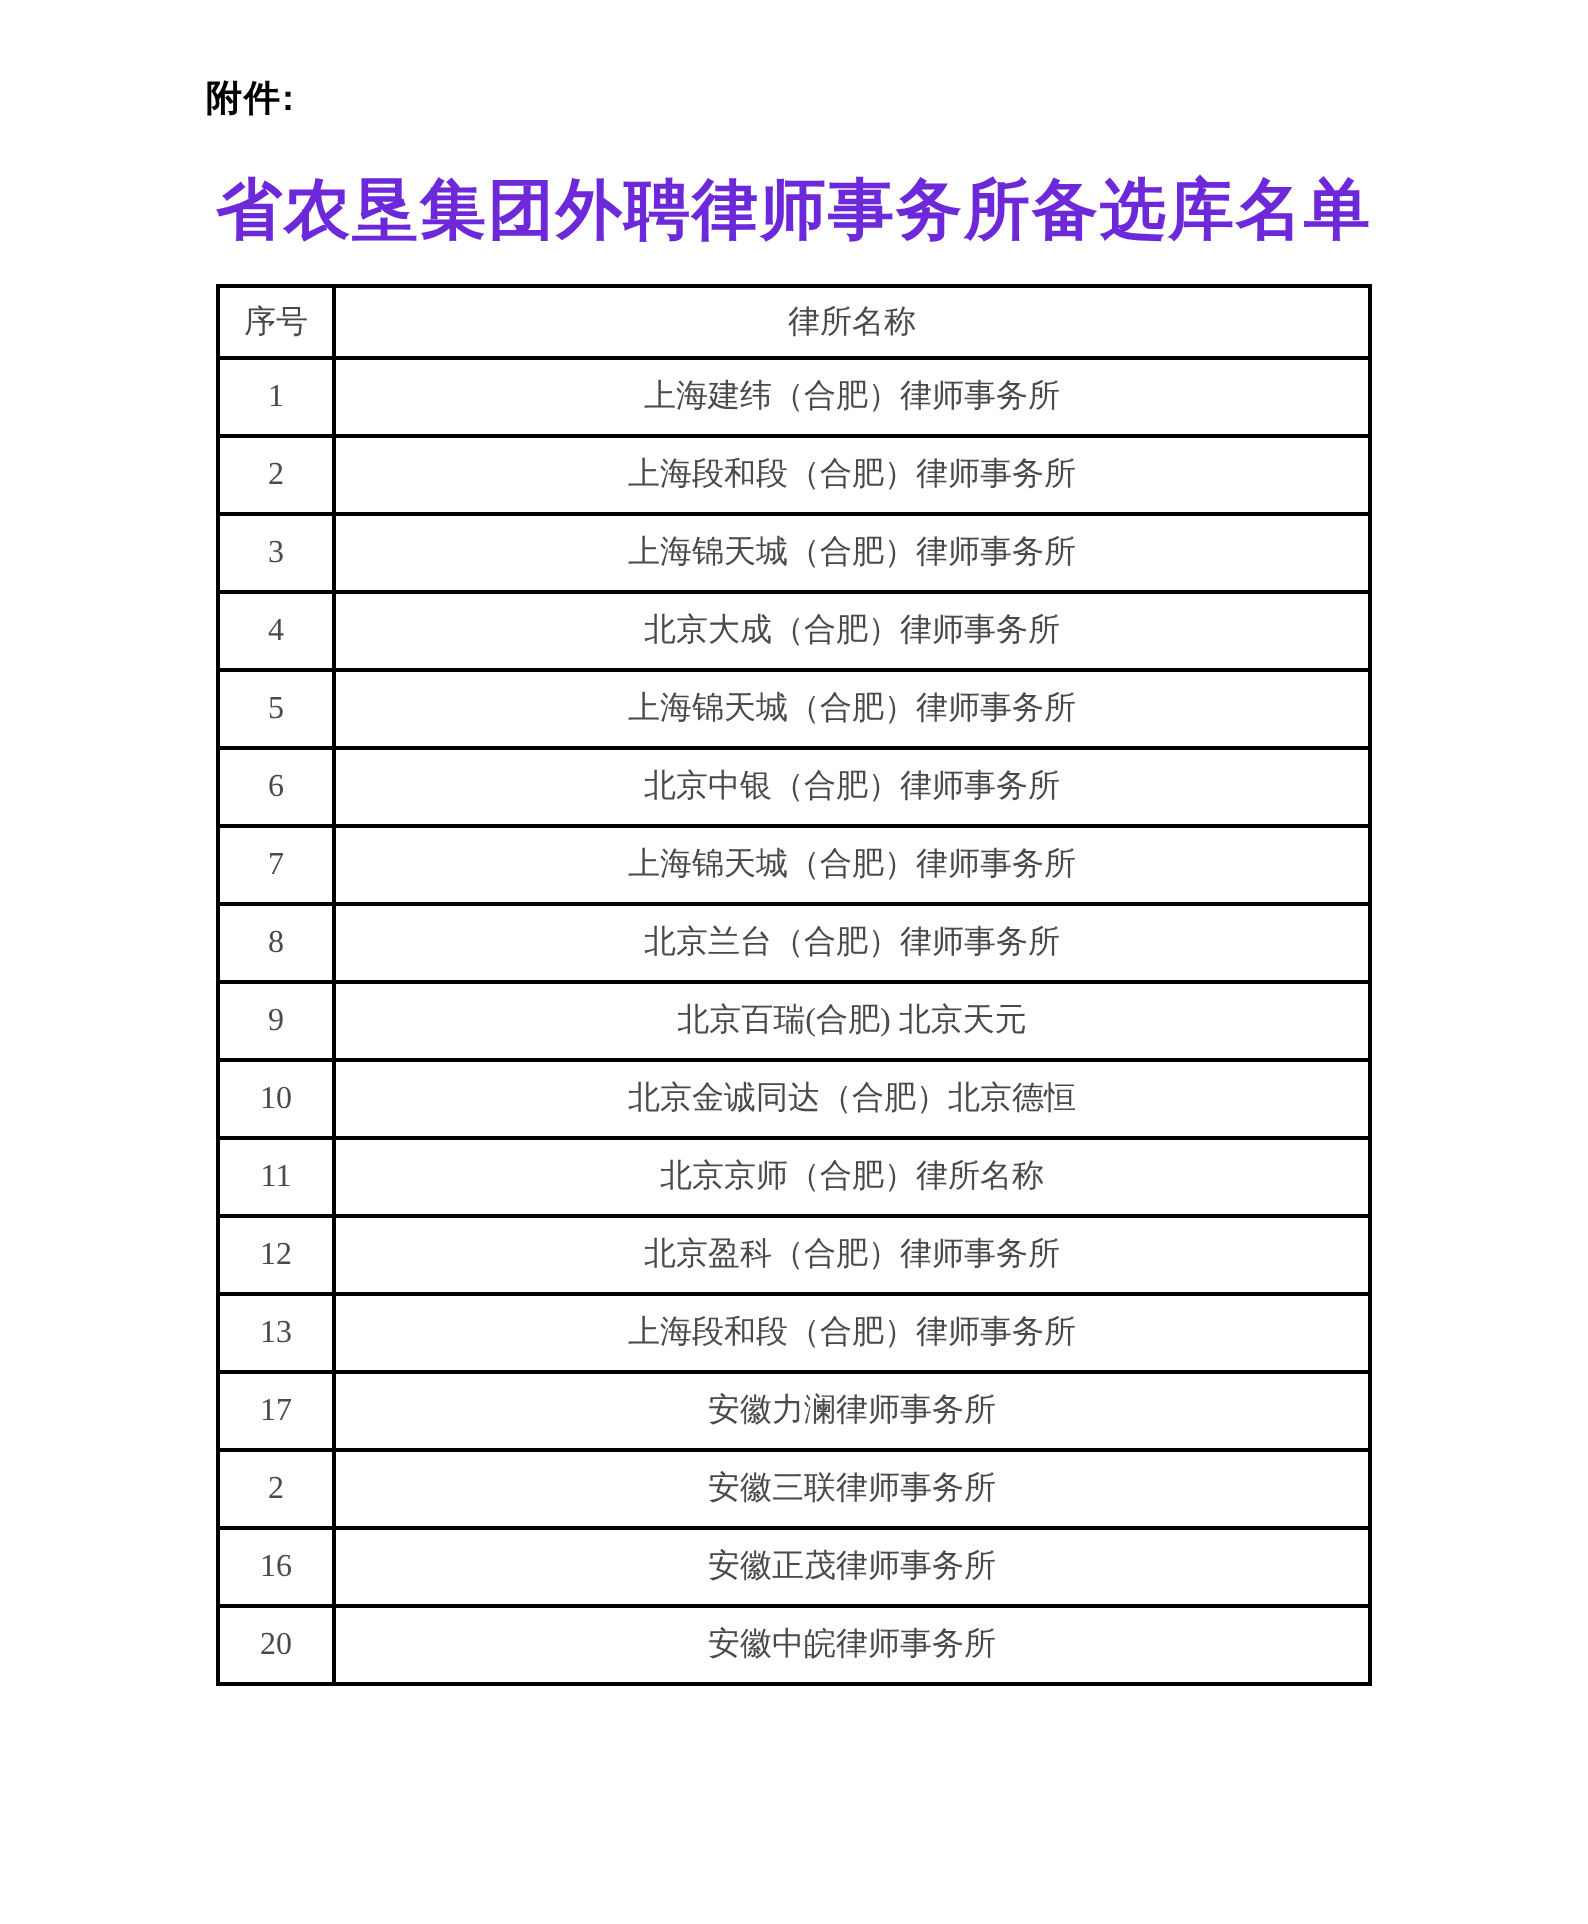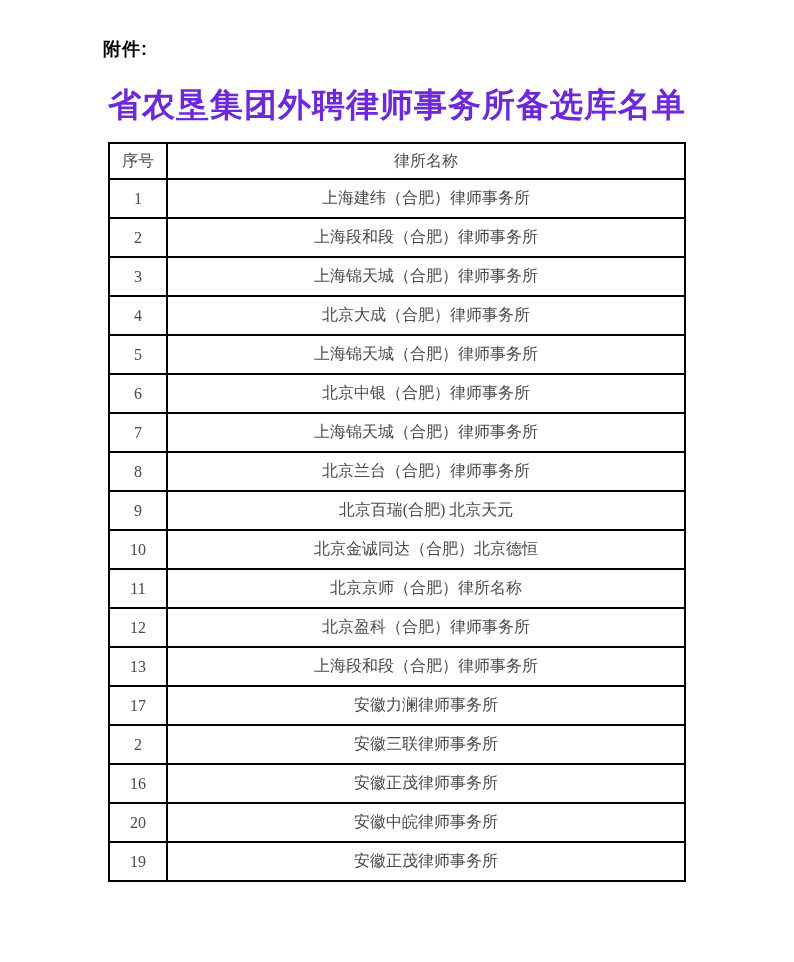--- a/index.html
+++ b/index.html
@@ -145,20 +145,16 @@
           <td class="col-name">安徽三联律师事务所</td>
         </tr>
         <tr>
           <td class="col-num">16</td>
           <td class="col-name">安徽正茂律师事务所</td>
         </tr>
         <tr>
           <td class="col-num">20</td>
           <td class="col-name">安徽中皖律师事务所</td>
         </tr>
-        <tr>
-          <td class="col-num">19</td>
-          <td class="col-name">安徽正茂律师事务所</td>
-        </tr>
       </tbody>
   </table>
 
 </div>
 
 </body></html>

